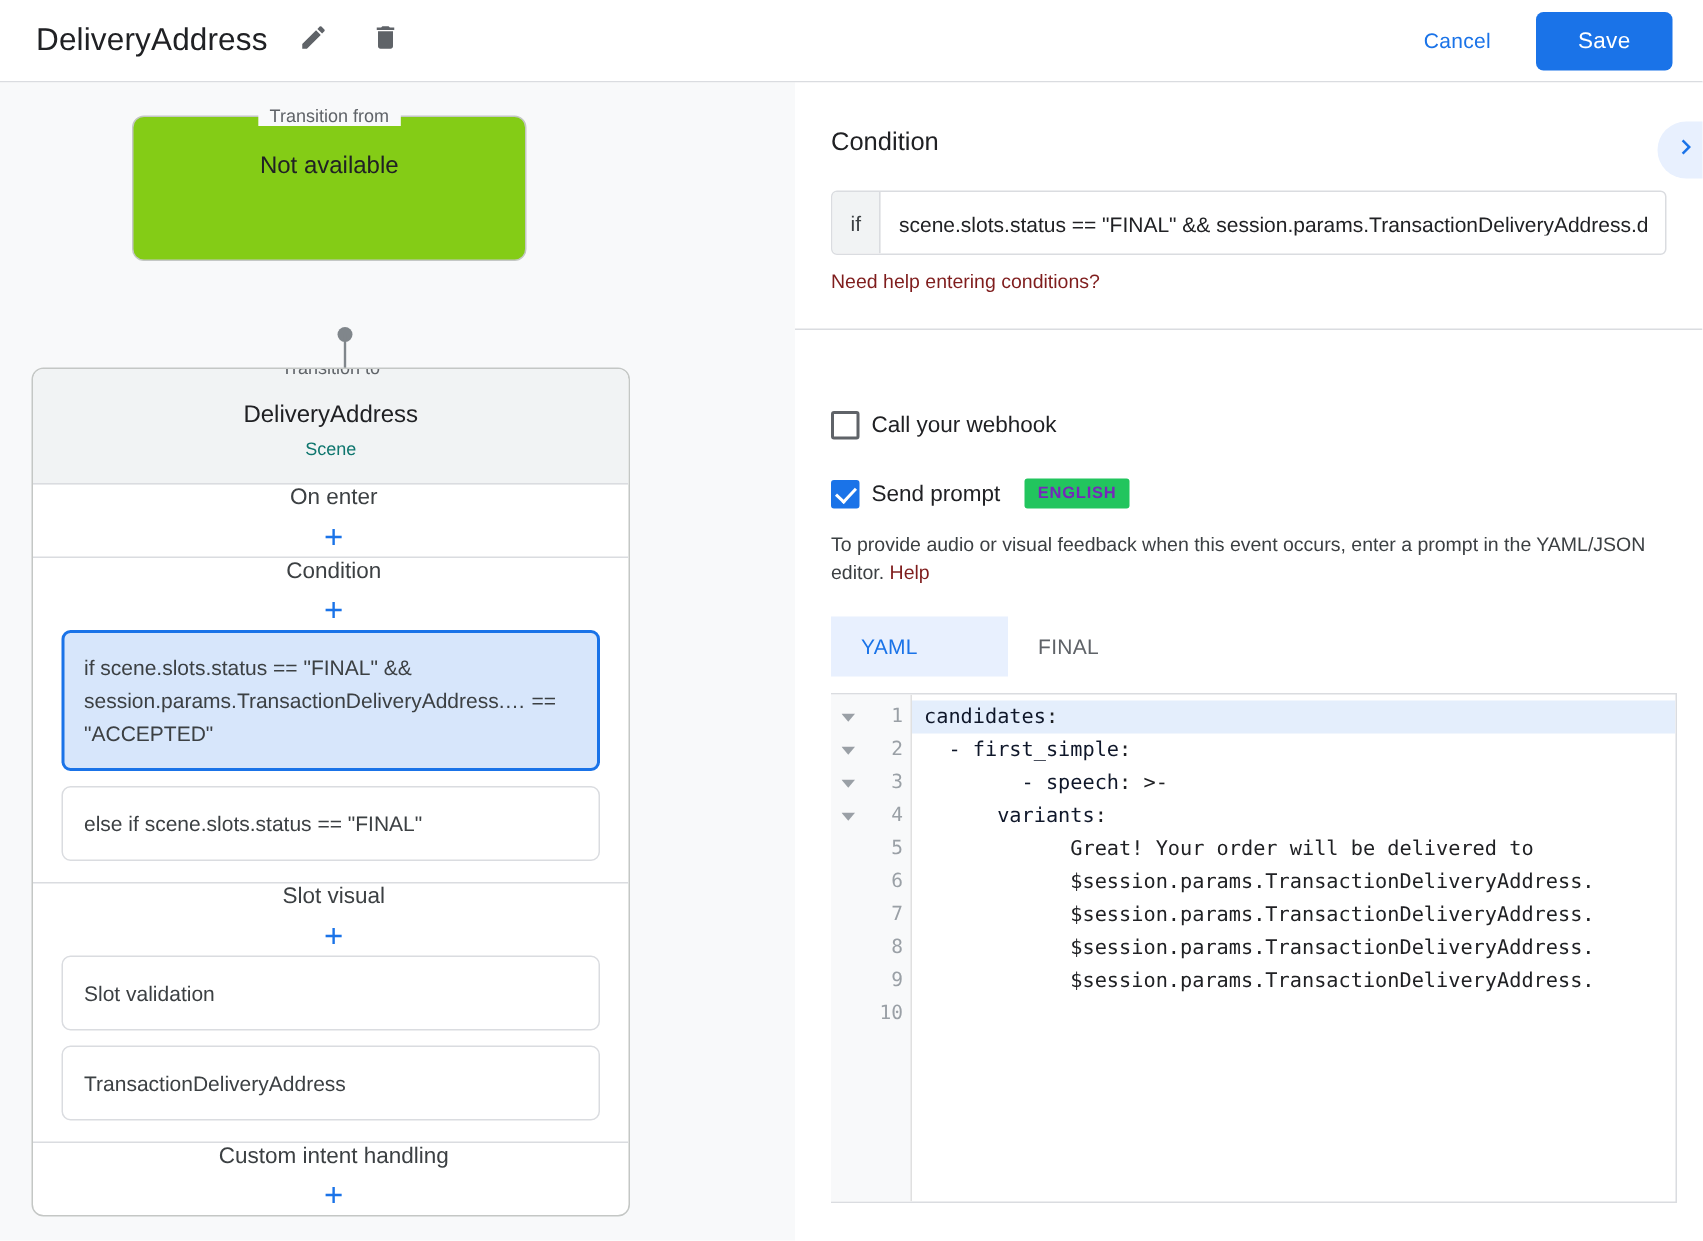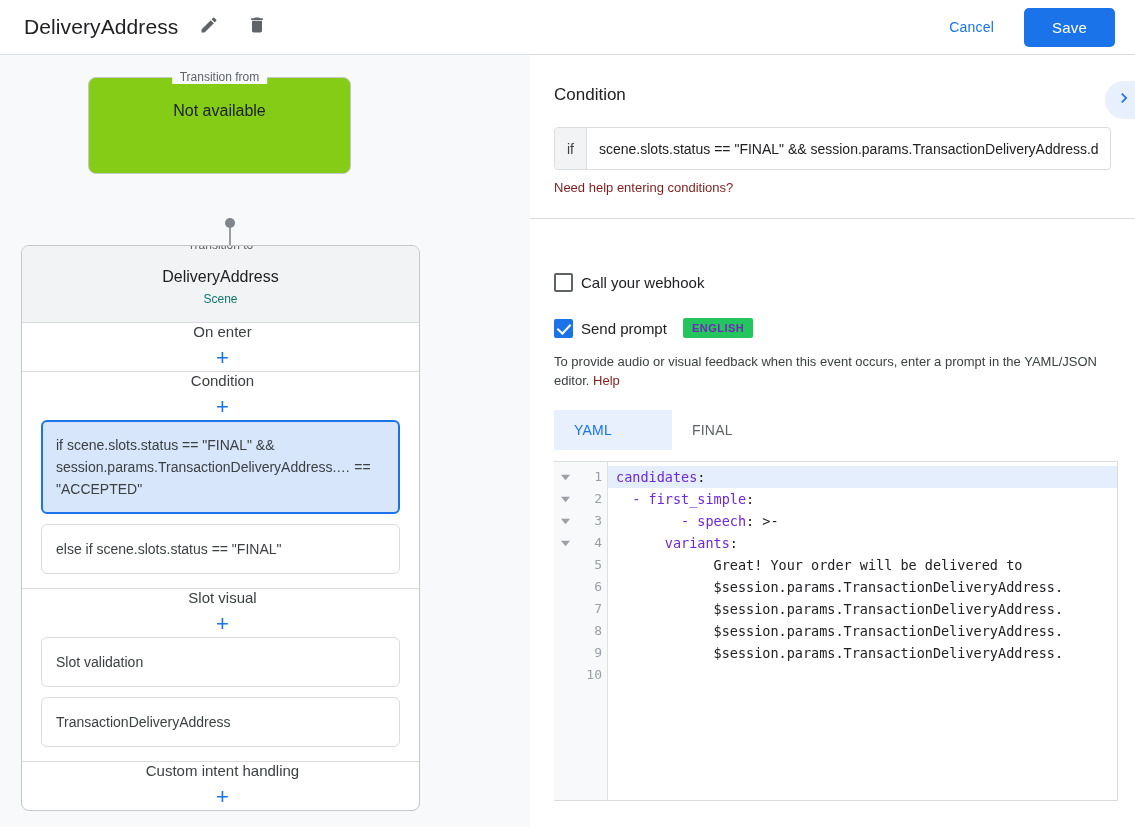--- a/index.html
+++ b/index.html
@@ -325,21 +325,21 @@
   }
   .code-line {
     height: 22px; line-height: 22px;
     font-family: "DejaVu Sans Mono", monospace;
     font-size: 13.5px;
     color: #202124;
     white-space: pre;
     padding-left: 8px;
   }
   .code-line.active { background: #e4eefc; }
-  .tok-key { color: #6d28d9; }
+  .tok-key { color: #0f172a; }
   .tok-punc { color: #202124; }
   .tok-plain { color: #202124; }
 </style>
 </head>
 <body>
 
 <div class="header">
   <div class="page-title">DeliveryAddress</div>
 
   <div class="hdr-icon-btn">

